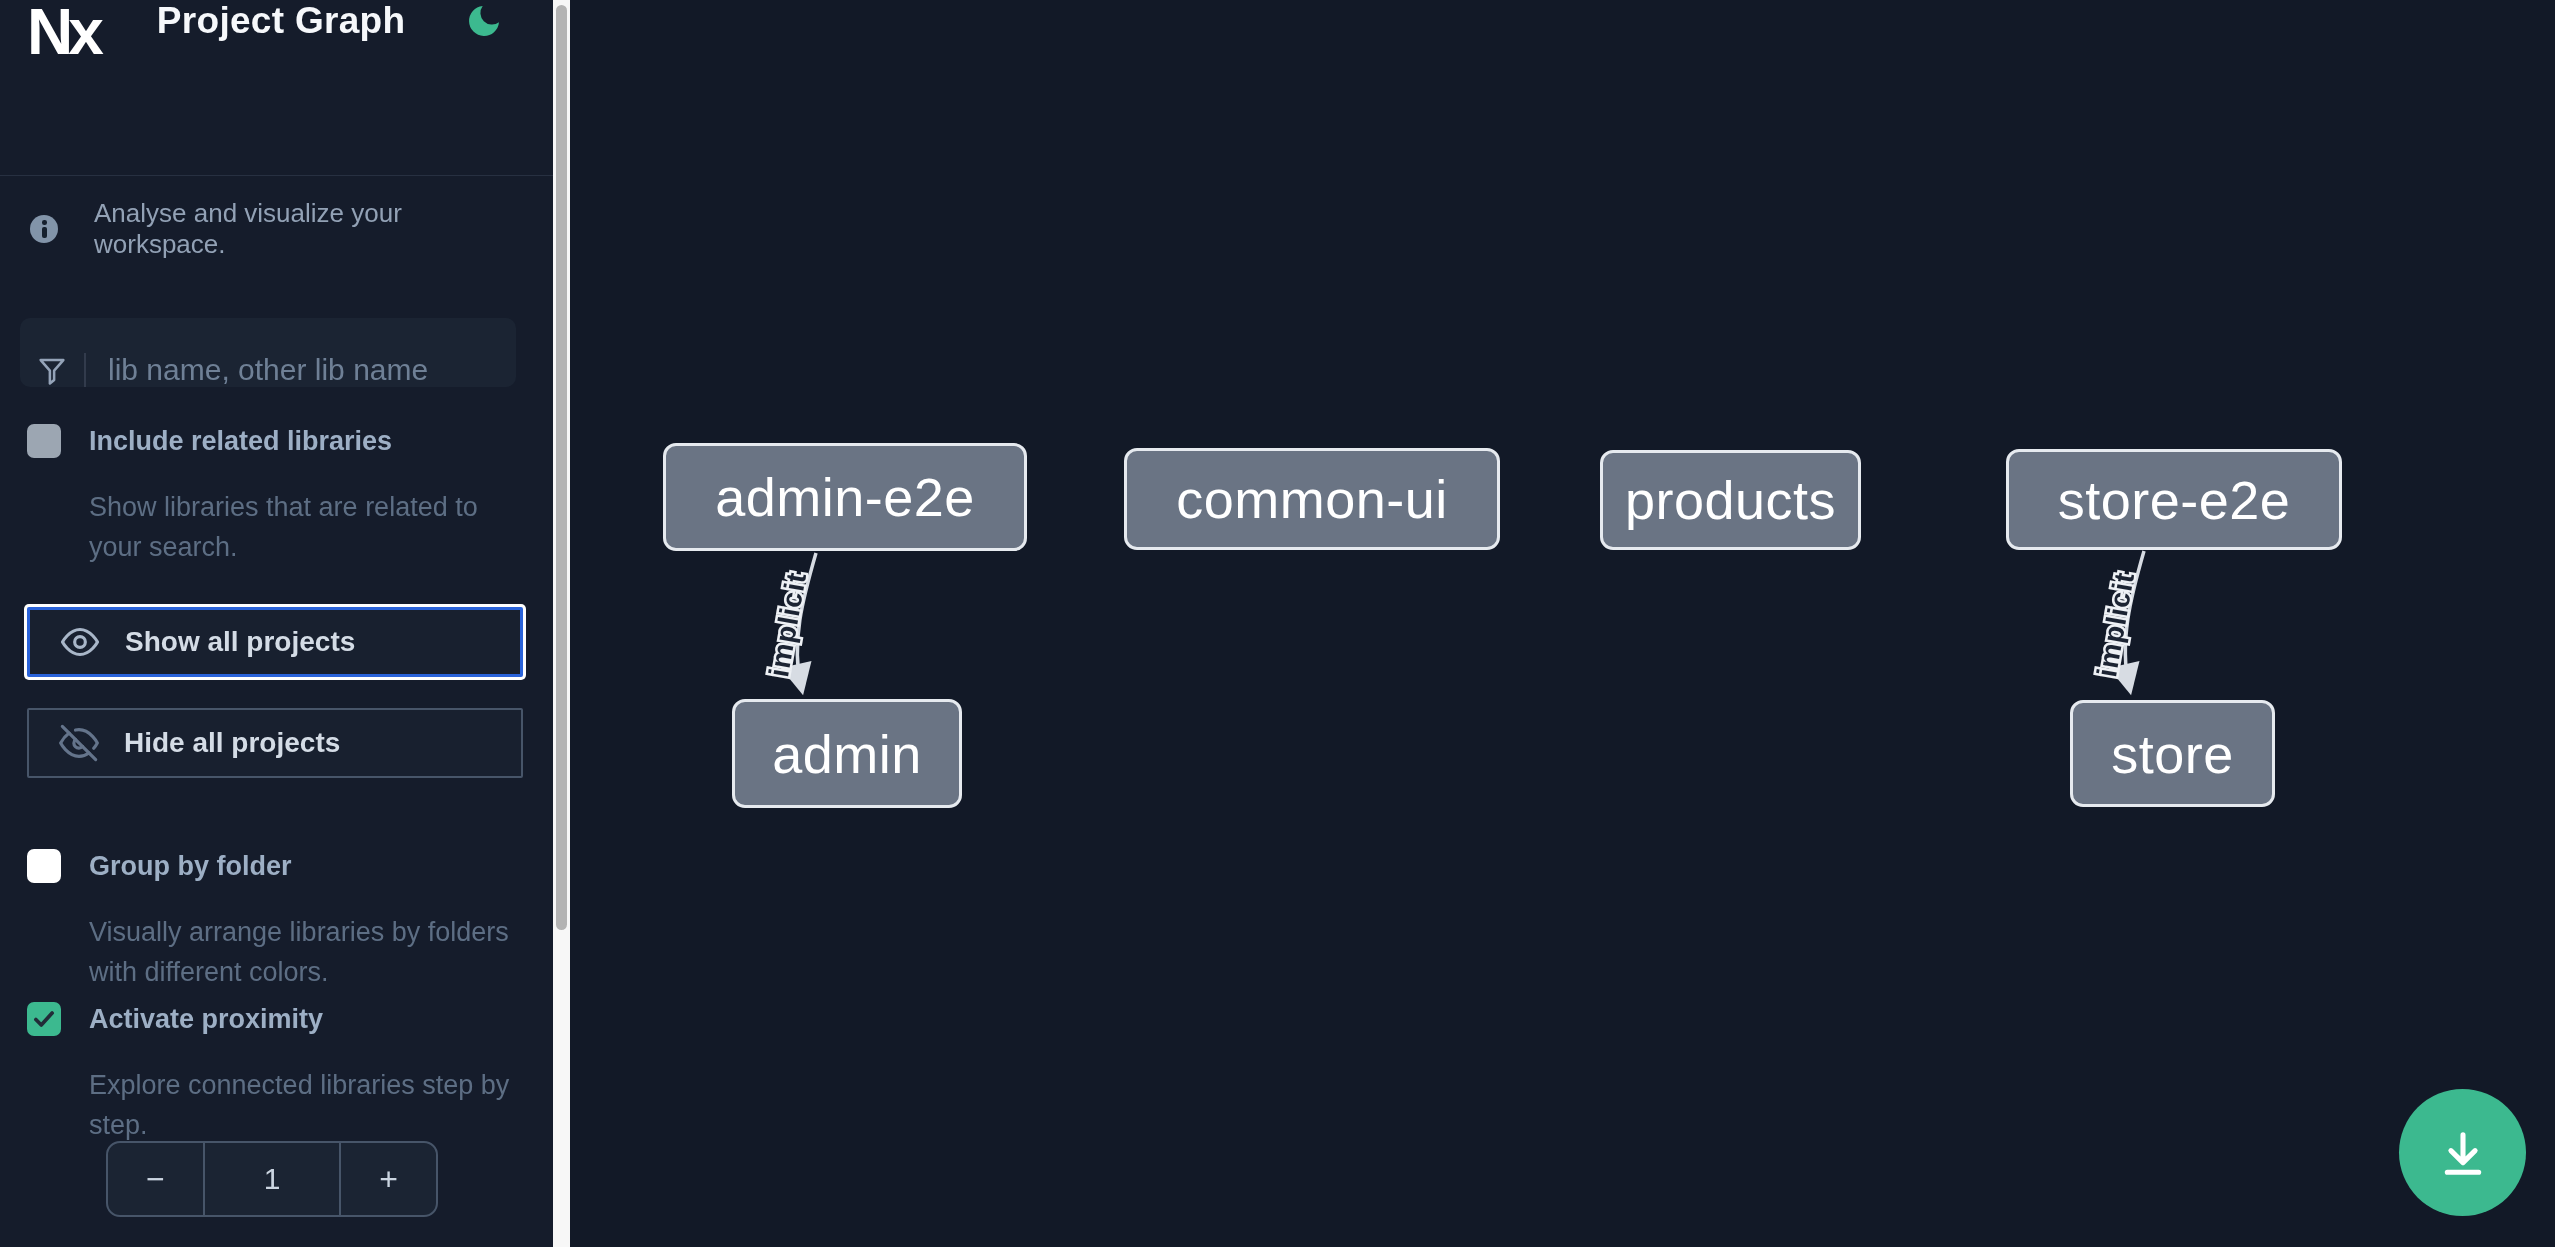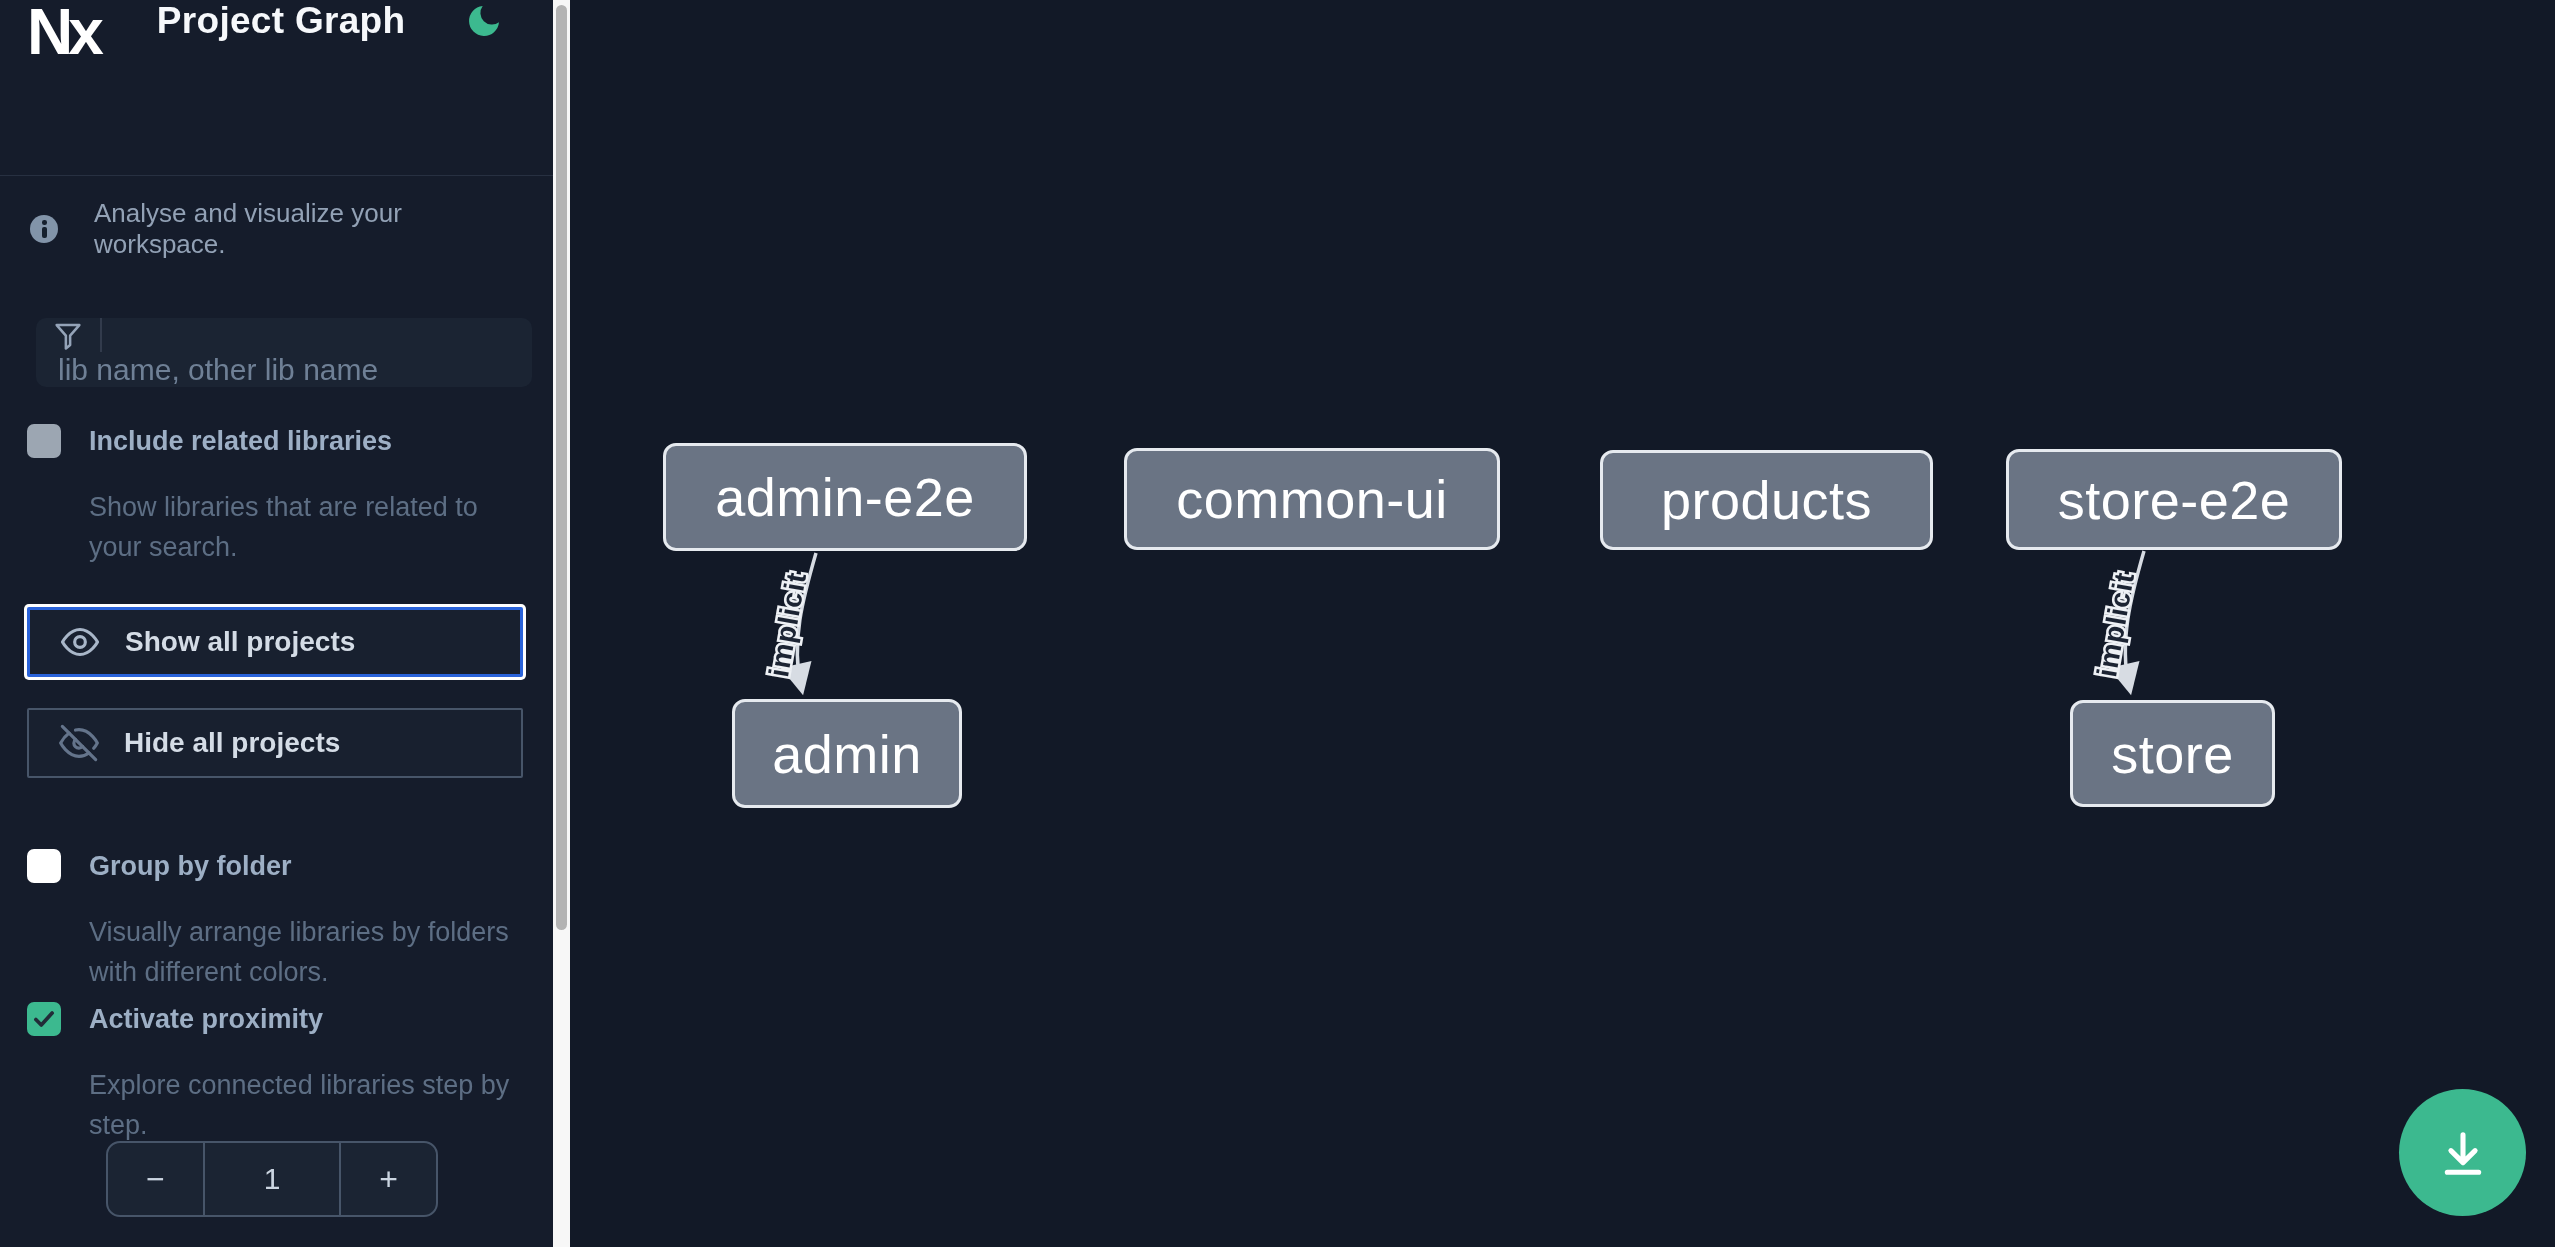--- a/index.html
+++ b/index.html
@@ -82,28 +82,27 @@
     border-radius: 2px;
     background: #15202e;
   }
   .tagline {
     color: #92a1b5;
     font-size: 26px;
   }
 
   .filter-box {
     position: absolute;
-    left: 36px; top: 318px;
+    left: 20px; top: 318px;
     width: 496px; height: 69px;
     background: #1b2433;
     border-radius: 10px;
     display: flex;
-    align-items: flex-start;
+    align-items: flex-end;
     overflow: hidden;
-    flex-direction: column;
   }
   .filter-icon-cell {
     width: 66px;
     display: flex;
     align-items: center;
     justify-content: center;
     border-right: 2px solid #323b4c;
     flex: 0 0 auto;
   }
   .filter-input {
@@ -372,21 +371,21 @@
       <path class="edge-path" marker-end="url(#arrow)" d="M 246 553 C 233 598, 221 642, 231 686"></path>
       <path class="edge-path" marker-end="url(#arrow)" d="M 1574 551 C 1561 596, 1549 642, 1559 686"></path>
       <text class="edge-label" transform="translate(227,626) rotate(-80)">implicit</text>
       <text class="edge-label" transform="translate(1555,626) rotate(-80)">implicit</text>
     </svg>
 
     <div class="node" style="left:93px; top:443px; width:364px; height:108px;">admin-e2e</div>
 
     <div class="node" style="left:554px; top:448px; width:376px; height:102px;">common-ui</div>
 
-    <div class="node" style="left:1030px; top:450px; width:333px; height:100px;">products</div>
+    <div class="node" style="left:1030px; top:450px; width:261px; height:100px;">products</div>
 
     <div class="node" style="left:1436px; top:449px; width:336px; height:101px;">store-e2e</div>
 
     <div class="node" style="left:162px; top:699px; width:230px; height:109px;">admin</div>
 
     <div class="node" style="left:1500px; top:700px; width:205px; height:107px;">store</div>
 
     <div class="fab">
       <svg width="58" height="58" viewBox="0 0 24 24">
         <path class="icon-stroke" d="M12 4.5v10.5 M7 11l5 5 5-5 M5.5 20h13" stroke="#ffffff" stroke-width="2.1"></path>

